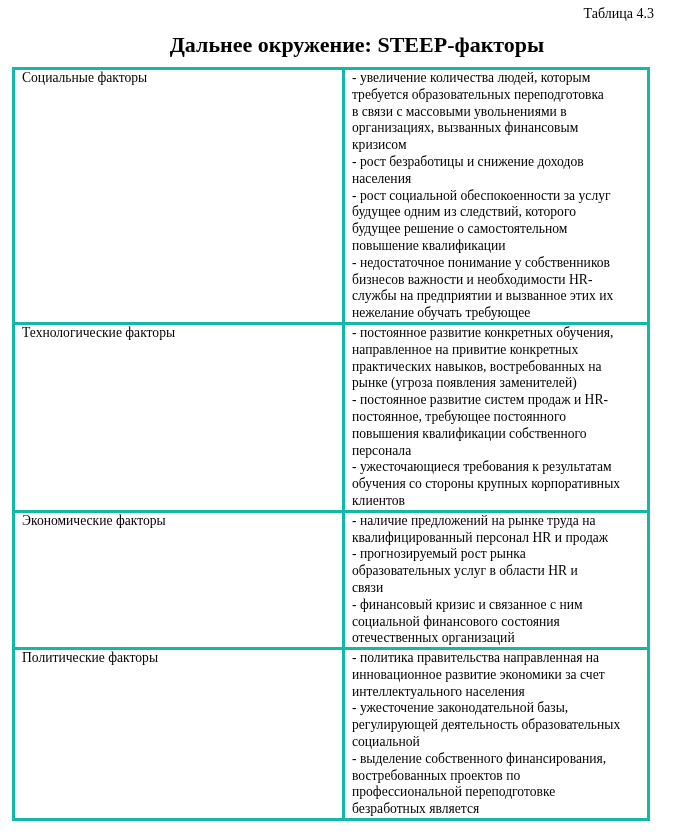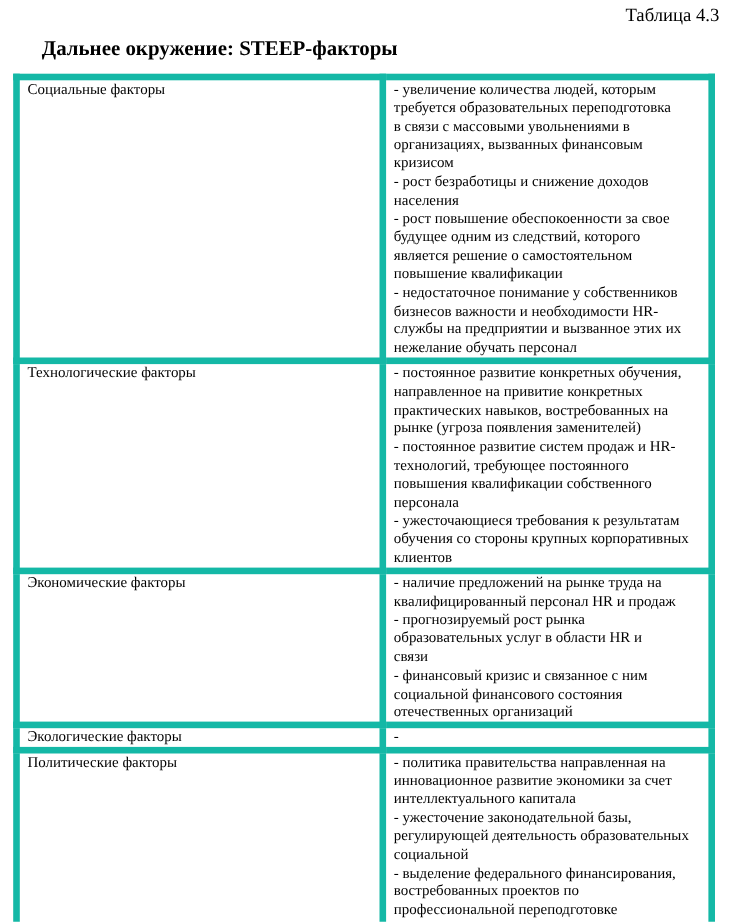--- a/index.html
+++ b/index.html
@@ -12,46 +12,47 @@
       height: 838px;
       position: relative;
       overflow: hidden;
       font-family: "Liberation Serif", "DejaVu Serif", serif;
       color: #000000;
     }
     .table-number {
       position: absolute;
       top: 4px;
       right: 22px;
-      font-size: 17px;
+      font-size: 14px;
       line-height: 20px;
     }
     .table-title {
       position: absolute;
       top: 35px;
       left: 0;
       width: 676px;
-      font-size: 19px;
+      text-align: center;
+      font-size: 22px;
       font-weight: bold;
       line-height: 20px;
       padding-left: 38px;
       box-sizing: border-box;
     }
     .steep-table {
       position: absolute;
       top: 67px;
       left: 12px;
       width: 638px;
       border-collapse: collapse;
       border: 1.6px solid #000;
       font-size: 13.6px;
       line-height: 16.8px;
     }
     .steep-table td {
-      border: 6px solid #14b8a6;
+      border: 3px solid #14b8a6;
       vertical-align: top;
       padding: 0 6px 0 7px;
     }
     .steep-table td.factor-cell {
       width: 314px;
     }
     .steep-table td.detail-cell {
       padding-left: 7px;
       padding-right: 4px;
     }
@@ -71,39 +72,39 @@
     <tr>
       <td class="factor-cell">Социальные факторы</td>
       <td class="detail-cell">
           <span class="line">- увеличение количества людей, которым</span>
           <span class="line">требуется образовательных переподготовка</span>
           <span class="line">в связи с массовыми увольнениями в</span>
           <span class="line">организациях, вызванных финансовым</span>
           <span class="line">кризисом</span>
           <span class="line">- рост безработицы и снижение доходов</span>
           <span class="line">населения</span>
-          <span class="line">- рост повышение обеспокоенности за свое</span>
+          <span class="line">- рост социальной обеспокоенности за услуг</span>
           <span class="line">будущее одним из следствий, которого</span>
-          <span class="line">является решение о самостоятельном</span>
+          <span class="line">будущее решение о самостоятельном</span>
           <span class="line">повышение квалификации</span>
           <span class="line">- недостаточное понимание у собственников</span>
           <span class="line">бизнесов важности и необходимости HR-</span>
           <span class="line">службы на предприятии и вызванное этих их</span>
-          <span class="line">нежелание обучать персонал</span>
+          <span class="line">нежелание обучать требующее</span>
         </td>
     </tr>
     <tr>
       <td class="factor-cell">Технологические факторы</td>
       <td class="detail-cell">
           <span class="line">- постоянное развитие конкретных обучения,</span>
           <span class="line">направленное на привитие конкретных</span>
           <span class="line">практических навыков, востребованных на</span>
           <span class="line">рынке (угроза появления заменителей)</span>
           <span class="line">- постоянное развитие систем продаж и HR-</span>
-          <span class="line">технологий, требующее постоянного</span>
+          <span class="line">постоянное, требующее постоянного</span>
           <span class="line">повышения квалификации собственного</span>
           <span class="line">персонала</span>
           <span class="line">- ужесточающиеся требования к результатам</span>
           <span class="line">обучения со стороны крупных корпоративных</span>
           <span class="line">клиентов</span>
         </td>
     </tr>
     <tr>
       <td class="factor-cell">Экономические факторы</td>
       <td class="detail-cell">
@@ -111,34 +112,28 @@
           <span class="line">квалифицированный персонал HR и продаж</span>
           <span class="line">- прогнозируемый рост рынка</span>
           <span class="line">образовательных услуг в области HR и</span>
           <span class="line">связи</span>
           <span class="line">- финансовый кризис и связанное с ним</span>
           <span class="line">социальной финансового состояния</span>
           <span class="line">отечественных организаций</span>
         </td>
     </tr>
     <tr>
-      <td class="factor-cell">Экологические факторы</td>
-      <td class="detail-cell">
-          <span class="line">-</span>
-        </td>
-    </tr>
-    <tr>
       <td class="factor-cell">Политические факторы</td>
       <td class="detail-cell">
           <span class="line">- политика правительства направленная на</span>
           <span class="line">инновационное развитие экономики за счет</span>
-          <span class="line">интеллектуального капитала</span>
+          <span class="line">интеллектуального населения</span>
           <span class="line">- ужесточение законодательной базы,</span>
           <span class="line">регулирующей деятельность образовательных</span>
           <span class="line">социальной</span>
-          <span class="line">- выделение федерального финансирования,</span>
+          <span class="line">- выделение собственного финансирования,</span>
           <span class="line">востребованных проектов по</span>
           <span class="line">профессиональной переподготовке</span>
           <span class="line">безработных является</span>
         </td>
     </tr>
   </tbody>
 </table>
 
 </body></html>

